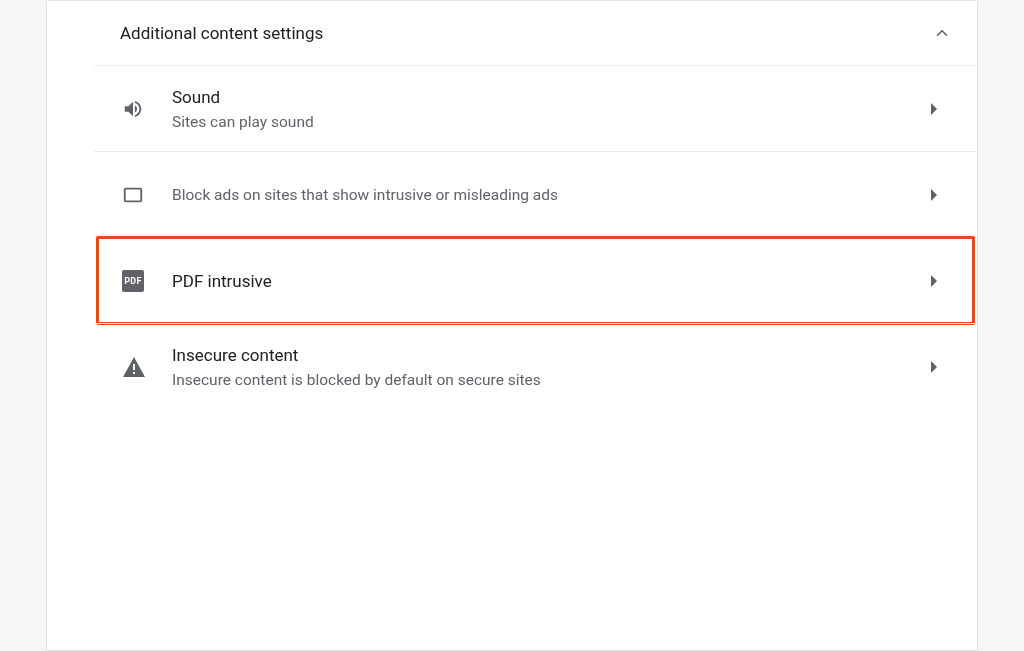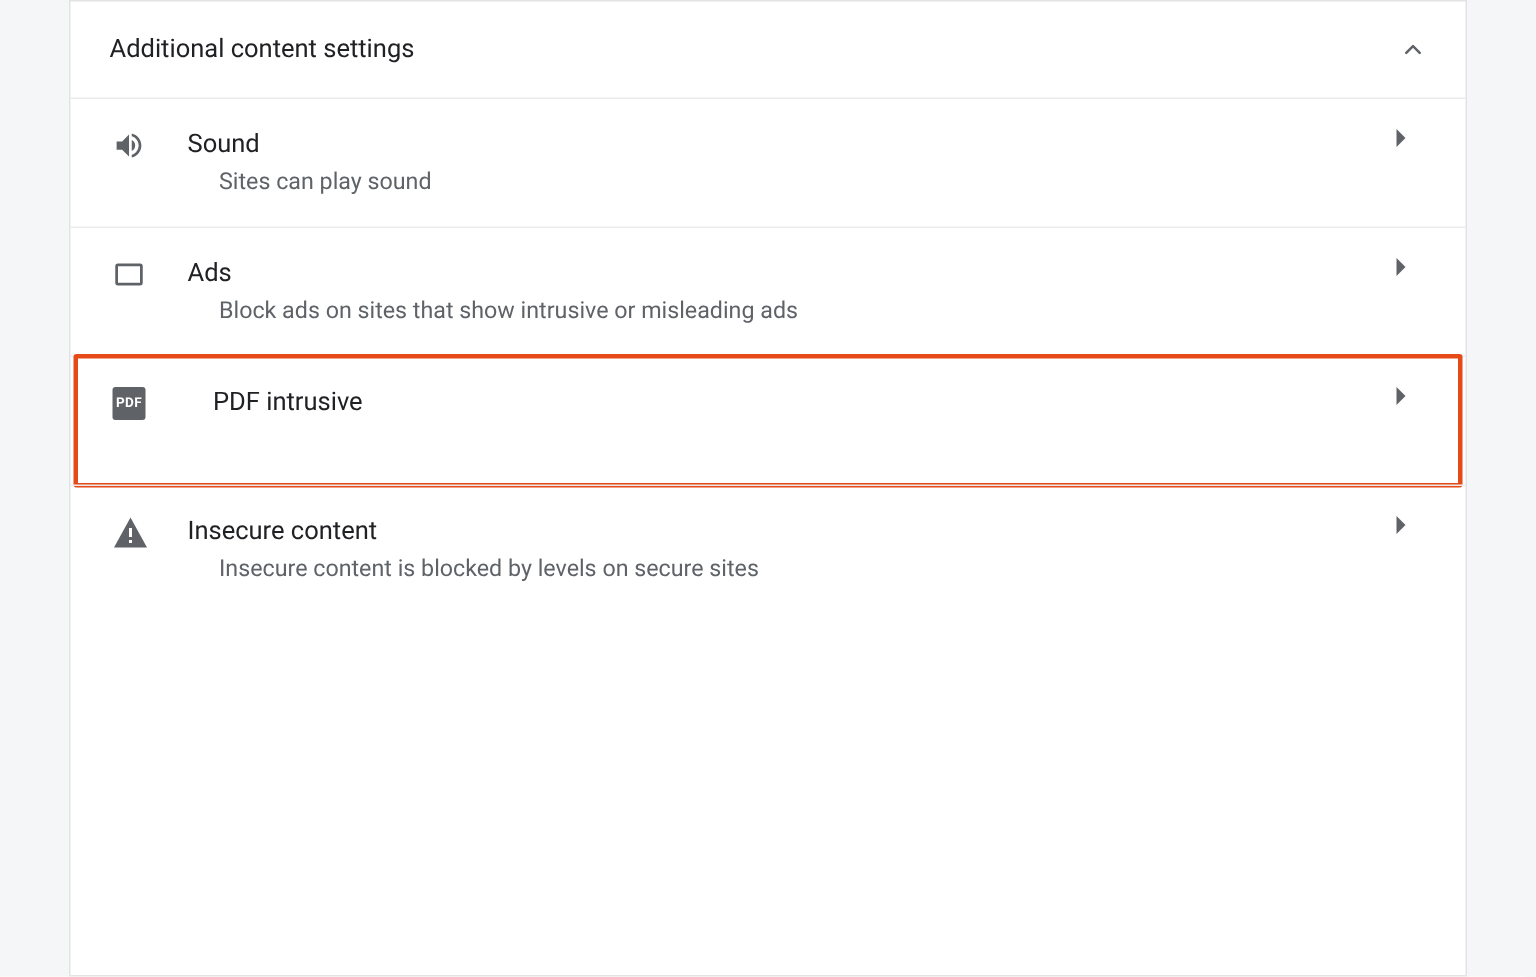--- a/index.html
+++ b/index.html
@@ -9,39 +9,40 @@
     width: 1024px;
     height: 651px;
     overflow: hidden;
   }
   .panel {
     background: #fff;
     border: 1px solid #e3e3e3;
     margin: 0 46px;
     height: 651px;
     position: relative;
+    padding-left: 47px;
   }
   .section-header {
     display: flex;
     align-items: center;
     justify-content: space-between;
     padding: 22px 26px 22px 26px;
     cursor: pointer;
   }
   .section-title {
     font-size: 17px;
     color: #202124;
     font-weight: 400;
   }
   .chev-up {
     color: #5f6368;
   }
   .row {
     display: flex;
-    align-items: flex-start;
+    align-items: center;
     padding: 20px 28px 20px 28px;
     border-top: 1px solid #ececec;
     cursor: pointer;
     position: relative;
     min-height: 86px;
   }
   .row.first { border-top: 1px solid #ececec; }
   .row .icon-slot {
     width: 50px;
     display: flex;
@@ -56,21 +57,20 @@
     flex-direction: column;
     gap: 6px;
   }
   .row .title {
     font-size: 17px;
     color: #202124;
   }
   .row .subtitle {
     font-size: 15.5px;
     color: #5f6368;
-    margin-left: 21px;
   }
   .row .arrow {
     color: #5f6368;
     flex: 0 0 20px;
   }
   .highlight-box {
     position: absolute;
     border: 3px solid #e64a19;
     pointer-events: none;
     left: 2px;
@@ -116,32 +116,31 @@
     </div>
   </div>
 
   <div class="row">
     <div class="icon-slot">
       <svg width="22" height="22" viewBox="0 0 24 24" fill="none" stroke="currentColor" stroke-width="2">
           <rect x="3" y="5" width="18" height="14" rx="1"></rect>
         </svg>
     </div>
     <div class="texts">
-      <div class="title">Ads</div>
       <div class="subtitle">Block ads on sites that show intrusive or misleading ads</div>
     </div>
     <div class="arrow">
       <svg width="10" height="12" viewBox="0 0 10 12" fill="currentColor">
           <path d="M2 0l6 6-6 6z"></path>
         </svg>
     </div>
   </div>
 
 
-  <div class="row" id="row-pdf" style="position:relative;gap:17px;">
+  <div class="row" id="row-pdf" style="position:relative;">
     <div class="highlight-box" style="top:-2px;bottom:-2px;"></div>
     <div class="icon-slot">
       <div class="pdf-tile">PDF</div>
     </div>
     <div class="texts">
       <div class="title">PDF intrusive</div>
     </div>
     <div class="arrow">
       <svg width="10" height="12" viewBox="0 0 10 12" fill="currentColor">
           <path d="M2 0l6 6-6 6z"></path>
@@ -153,21 +152,21 @@
   <div class="row">
     <div class="icon-slot">
       <svg width="24" height="22" viewBox="0 0 24 22" fill="currentColor">
           <path d="M12 1 L23 21 H1 Z"></path>
           <rect x="11" y="8" width="2" height="6" fill="#fff"></rect>
           <rect x="11" y="16" width="2" height="2" fill="#fff"></rect>
         </svg>
     </div>
     <div class="texts">
       <div class="title">Insecure content</div>
-      <div class="subtitle">Insecure content is blocked by levels on secure sites</div>
+      <div class="subtitle">Insecure content is blocked by default on secure sites</div>
     </div>
     <div class="arrow">
       <svg width="10" height="12" viewBox="0 0 10 12" fill="currentColor">
           <path d="M2 0l6 6-6 6z"></path>
         </svg>
     </div>
   </div>
 
 </div>
 

